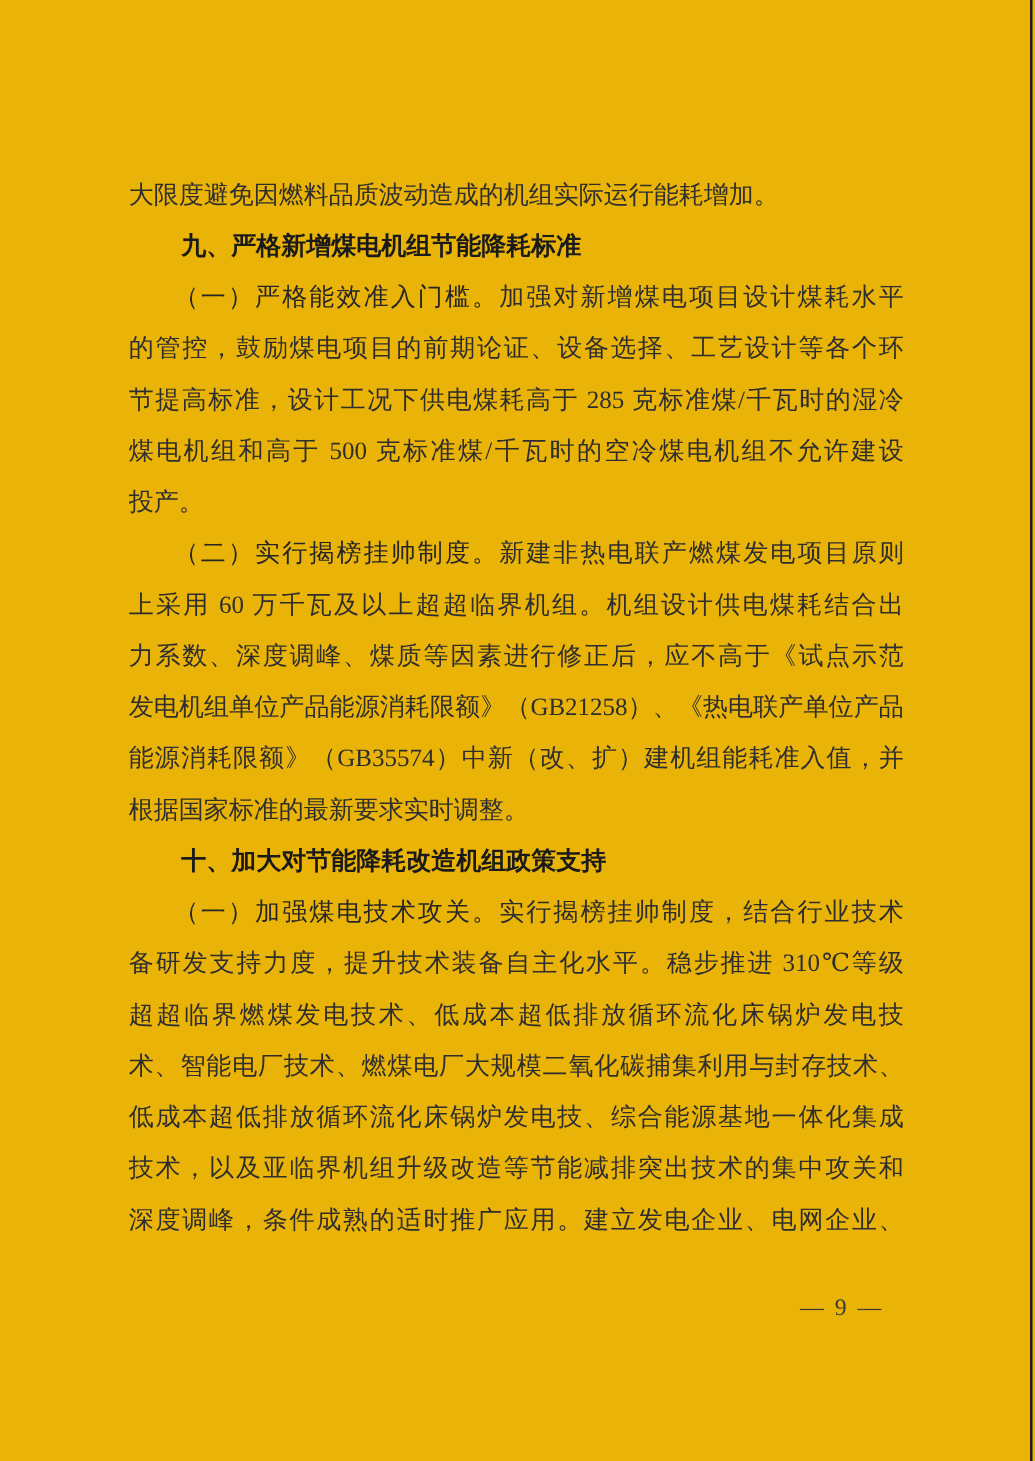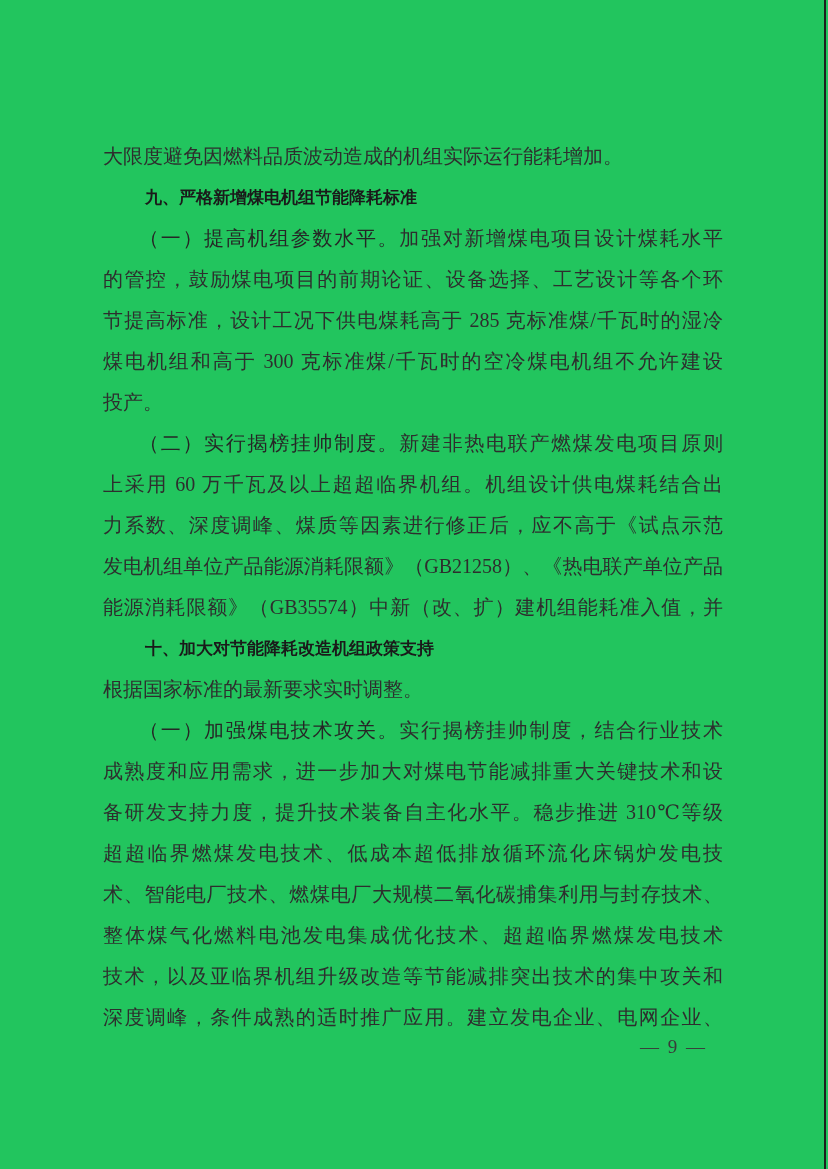--- a/index.html
+++ b/index.html
@@ -4,21 +4,21 @@
 <style>
   html, body { margin: 0; padding: 0; }
   body {
     width: 828px; height: 1169px;
     background: #f4f4f4;
     font-family: "Liberation Serif", "DejaVu Serif", serif;
   }
   .page {
     position: relative;
     width: 828px; height: 1169px;
-    background: #22c55e;
+    background: #eab308;
     overflow: hidden;
   }
   
   .edge-line {
     position: absolute;
     left: 824px; top: 0;
     width: 2px; height: 1169px;
     background: #1e1e1e;
   }
   .text-column {
@@ -35,21 +35,21 @@
     white-space: normal;
     text-align: justify;
     overflow: hidden;
   }
   .line.fill { text-align-last: justify; }
   .line.lead-line { text-indent: 36px; }
   .line.heading {
     text-indent: 42px;
     font-family: "Liberation Sans", "DejaVu Sans", sans-serif;
     font-weight: bold;
-    font-size: 17px;
+    font-size: 20px;
     color: #1a1a1a;
     text-align: left;
     text-align-last: left;
   }
   .kai { 
     color: #262626;
   }
   .page-number {
     position: absolute;
     left: 103px; top: 1033px;
@@ -65,41 +65,40 @@
 <body>
 
 <div class="page">
 
   <div class="text-column">
 
     <div class="line">大限度避免因燃料品质波动造成的机组实际运行能耗增加。</div>
 
     <div class="line heading">九、严格新增煤电机组节能降耗标准</div>
 
-    <div class="line fill lead-line"><span class="kai">（一）提高机组参数水平。</span><span>加强对新增煤电项目设计煤耗水平</span></div>
+    <div class="line fill lead-line"><span class="kai">（一）严格能效准入门槛。</span><span>加强对新增煤电项目设计煤耗水平</span></div>
     <div class="line fill">的管控，鼓励煤电项目的前期论证、设备选择、工艺设计等各个环</div>
     <div class="line fill">节提高标准，设计工况下供电煤耗高于 285 克标准煤/千瓦时的湿冷</div>
-    <div class="line fill">煤电机组和高于 300 克标准煤/千瓦时的空冷煤电机组不允许建设</div>
+    <div class="line fill">煤电机组和高于 500 克标准煤/千瓦时的空冷煤电机组不允许建设</div>
     <div class="line">投产。</div>
 
     <div class="line fill lead-line"><span class="kai">（二）实行揭榜挂帅制度。</span><span>新建非热电联产燃煤发电项目原则</span></div>
     <div class="line fill">上采用 60 万千瓦及以上超超临界机组。机组设计供电煤耗结合出</div>
     <div class="line fill">力系数、深度调峰、煤质等因素进行修正后，应不高于《试点示范</div>
     <div class="line fill">发电机组单位产品能源消耗限额》（GB21258）、《热电联产单位产品</div>
     <div class="line fill">能源消耗限额》（GB35574）中新（改、扩）建机组能耗准入值，并</div>
+    <div class="line">根据国家标准的最新要求实时调整。</div>
+
     <div class="line heading">十、加大对节能降耗改造机组政策支持</div>
 
-    <div class="line">根据国家标准的最新要求实时调整。</div>
-
     <div class="line fill lead-line"><span class="kai">（一）加强煤电技术攻关。</span><span>实行揭榜挂帅制度，结合行业技术</span></div>
-    <div class="line fill">成熟度和应用需求，进一步加大对煤电节能减排重大关键技术和设</div>
     <div class="line fill">备研发支持力度，提升技术装备自主化水平。稳步推进 310℃等级</div>
     <div class="line fill">超超临界燃煤发电技术、低成本超低排放循环流化床锅炉发电技</div>
     <div class="line fill">术、智能电厂技术、燃煤电厂大规模二氧化碳捕集利用与封存技术、</div>
-    <div class="line fill">整体煤气化燃料电池发电集成优化技术、超超临界燃煤发电技术</div>
+    <div class="line fill">低成本超低排放循环流化床锅炉发电技、综合能源基地一体化集成</div>
     <div class="line fill">技术，以及亚临界机组升级改造等节能减排突出技术的集中攻关和</div>
     <div class="line fill">深度调峰，条件成熟的适时推广应用。建立发电企业、电网企业、</div>
 
   </div>
 
   <div class="page-number">— 9 —</div>
 
   <div class="edge-line"></div>
 
 </div>

